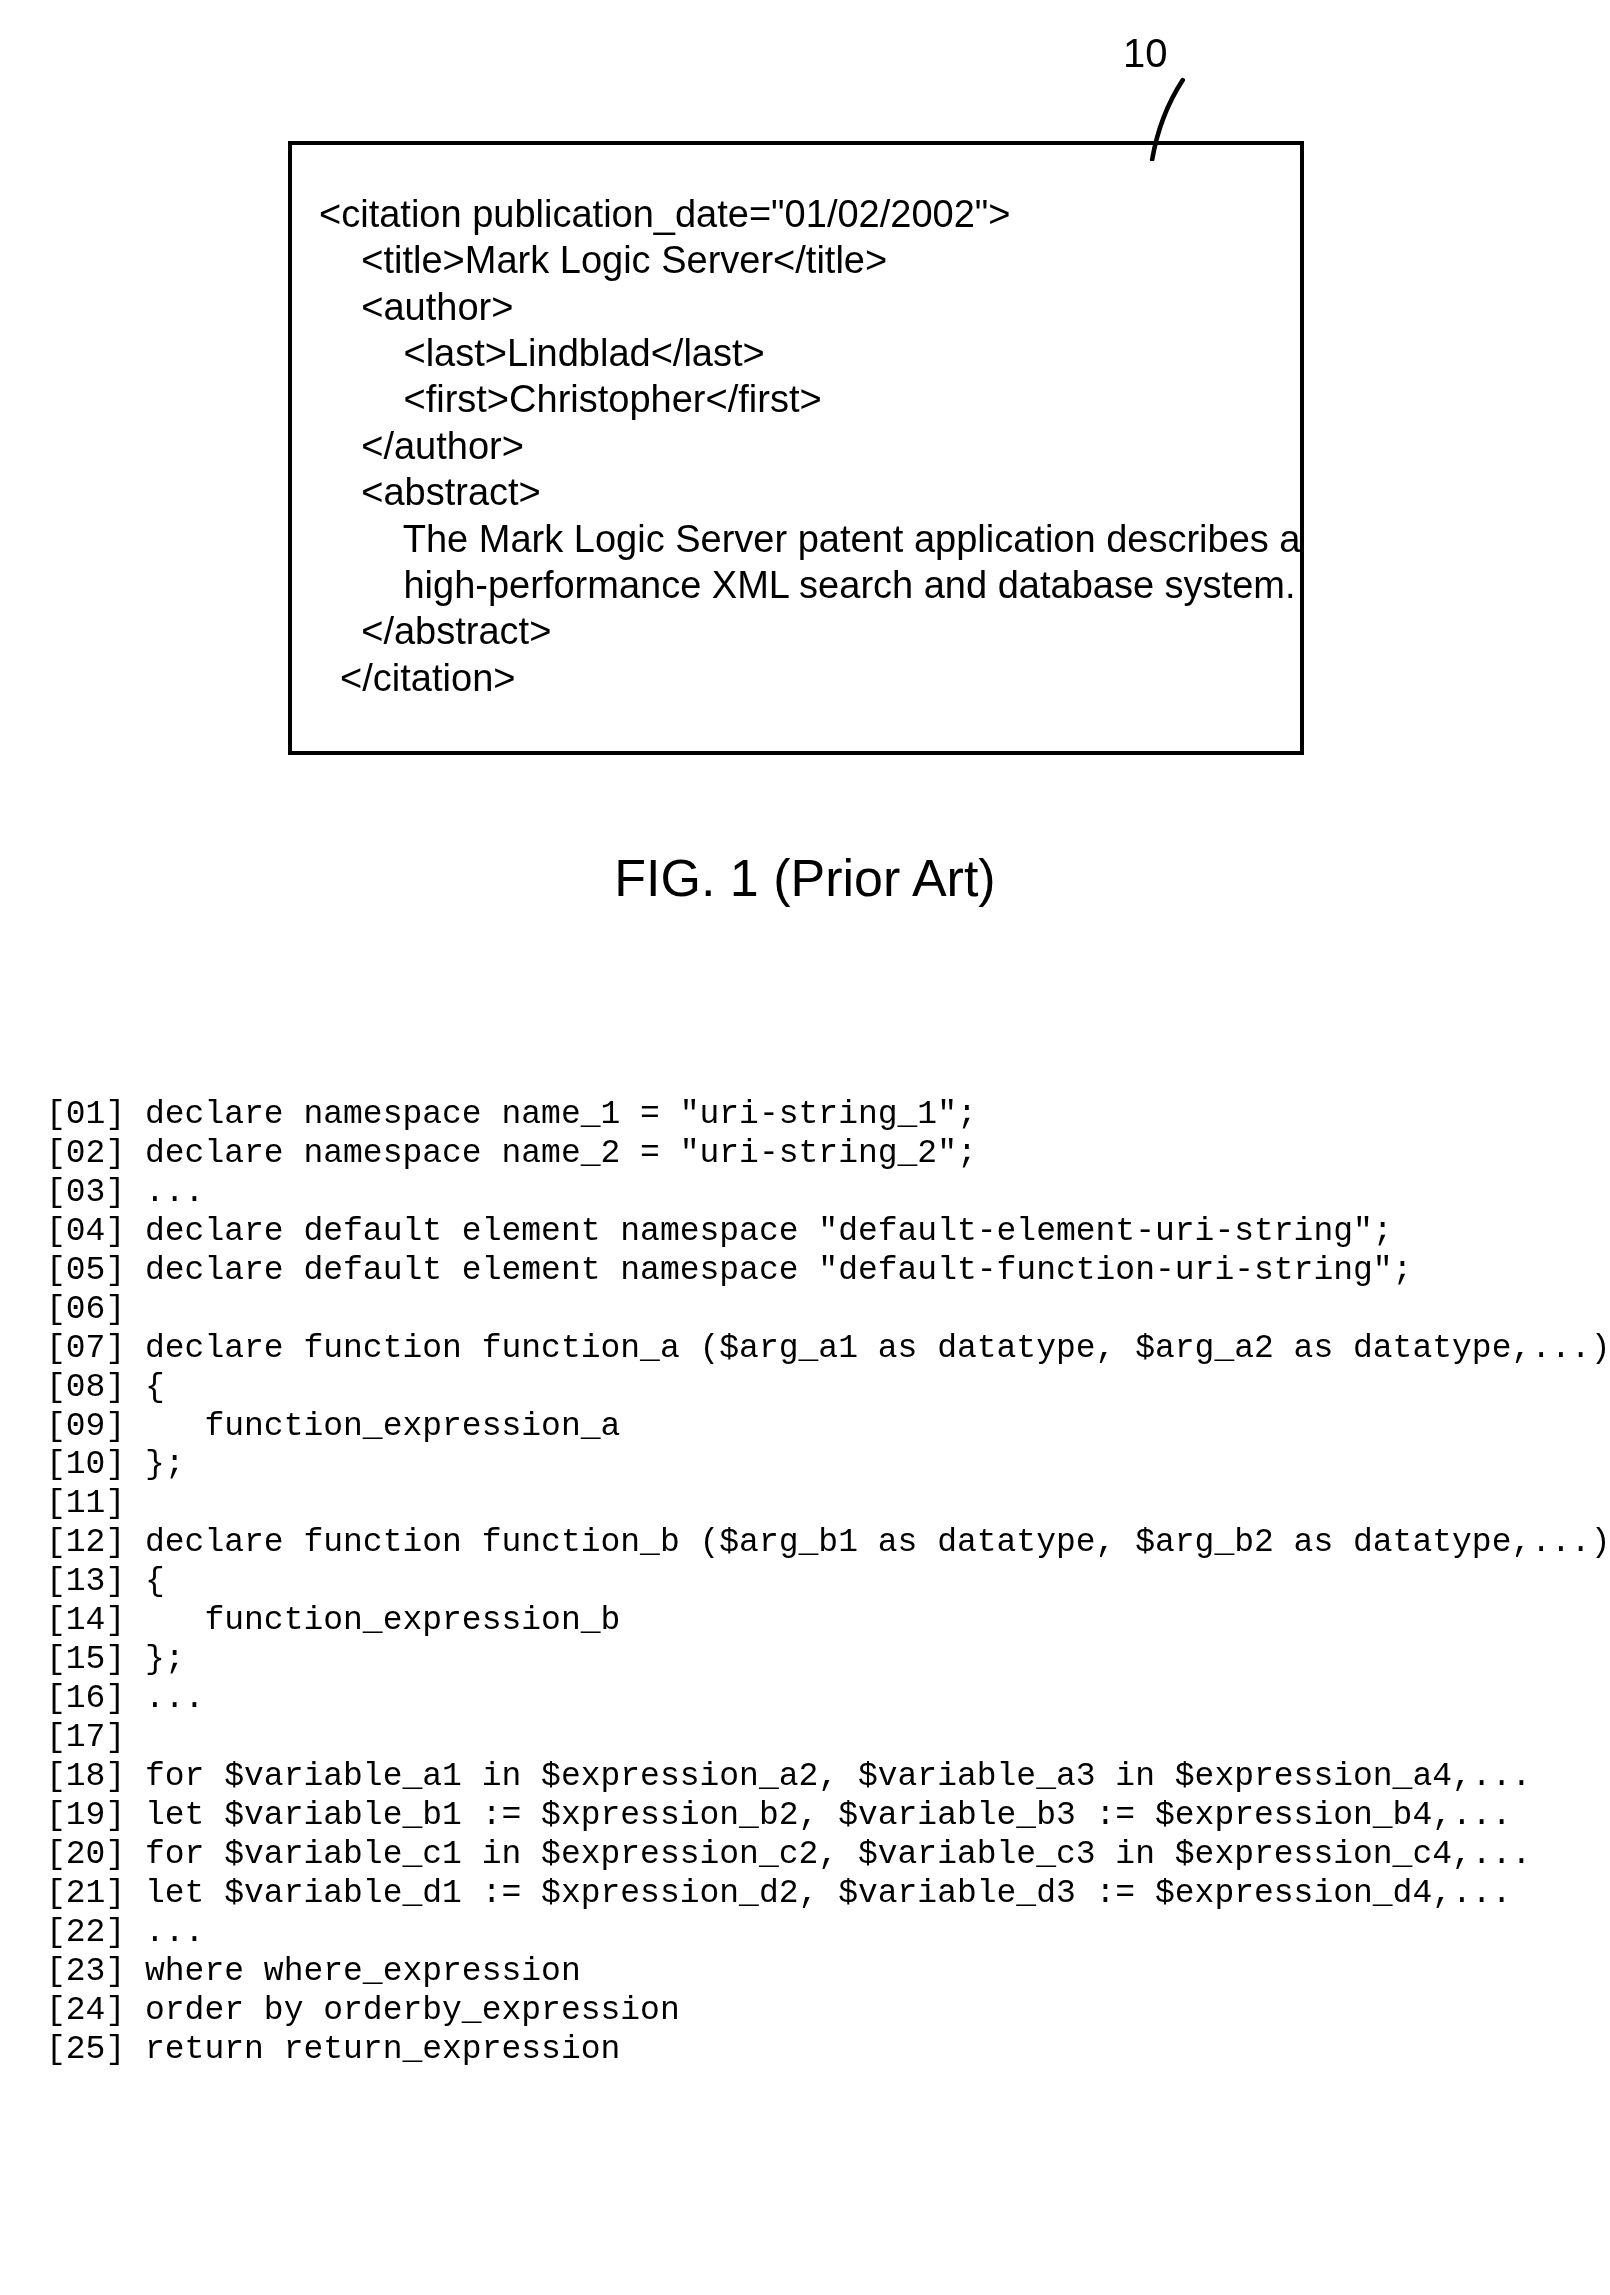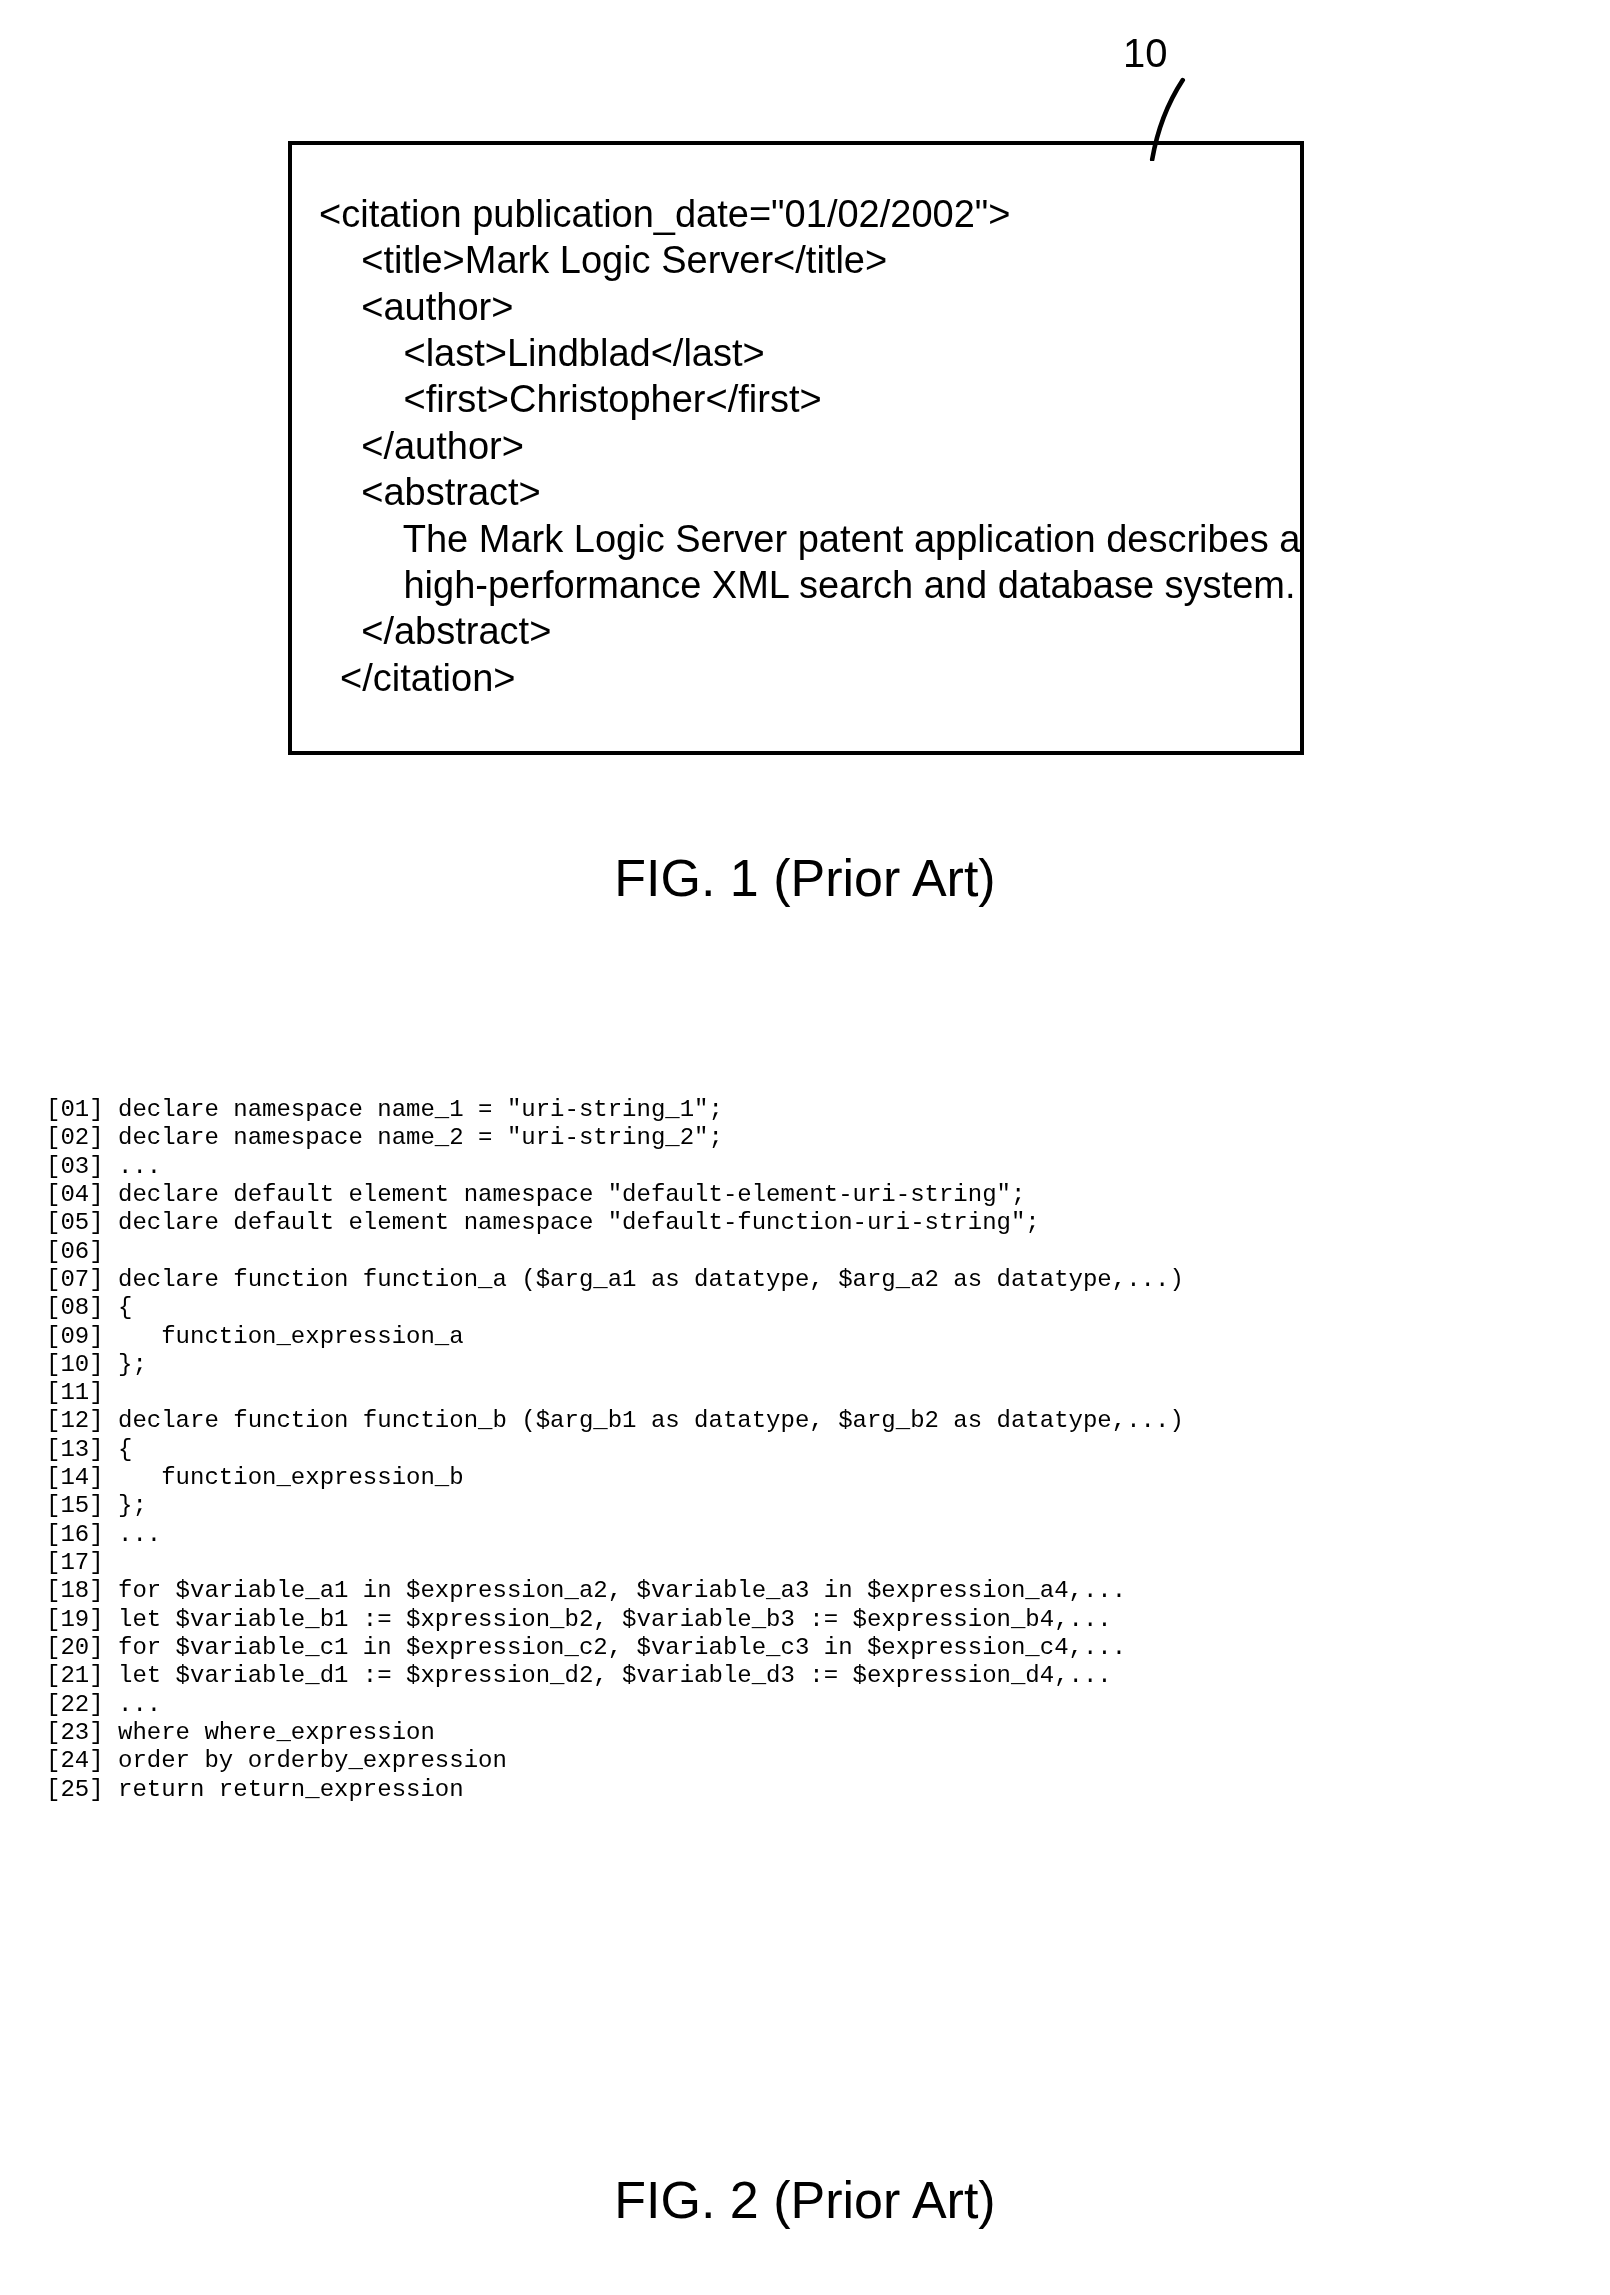--- a/index.html
+++ b/index.html
@@ -51,21 +51,21 @@
     width: 1610px;
     text-align: center;
     font-size: 52px;
     margin-top: 20px;
   }
   .code-block {
     position: absolute;
     top: 1096px;
     left: 46px;
     font-family: "Courier New", Courier, monospace;
-    font-size: 24px;
+    font-size: 33px;
     line-height: 1.18;
     white-space: pre;
   }
   .fig2-caption {
     position: absolute;
     top: 2170px;
     left: 0;
     width: 1610px;
     text-align: center;
     font-size: 52px;
@@ -117,16 +117,15 @@
 [17]
 [18] for $variable_a1 in $expression_a2, $variable_a3 in $expression_a4,...
 [19] let $variable_b1 := $xpression_b2, $variable_b3 := $expression_b4,...
 [20] for $variable_c1 in $expression_c2, $variable_c3 in $expression_c4,...
 [21] let $variable_d1 := $xpression_d2, $variable_d3 := $expression_d4,...
 [22] ...
 [23] where where_expression
 [24] order by orderby_expression
 [25] return return_expression</div>
 
-  <div class="fig2-caption">FIG. 2 (Prior Art)</div>
 
 </div>
 
 
 </body></html>

